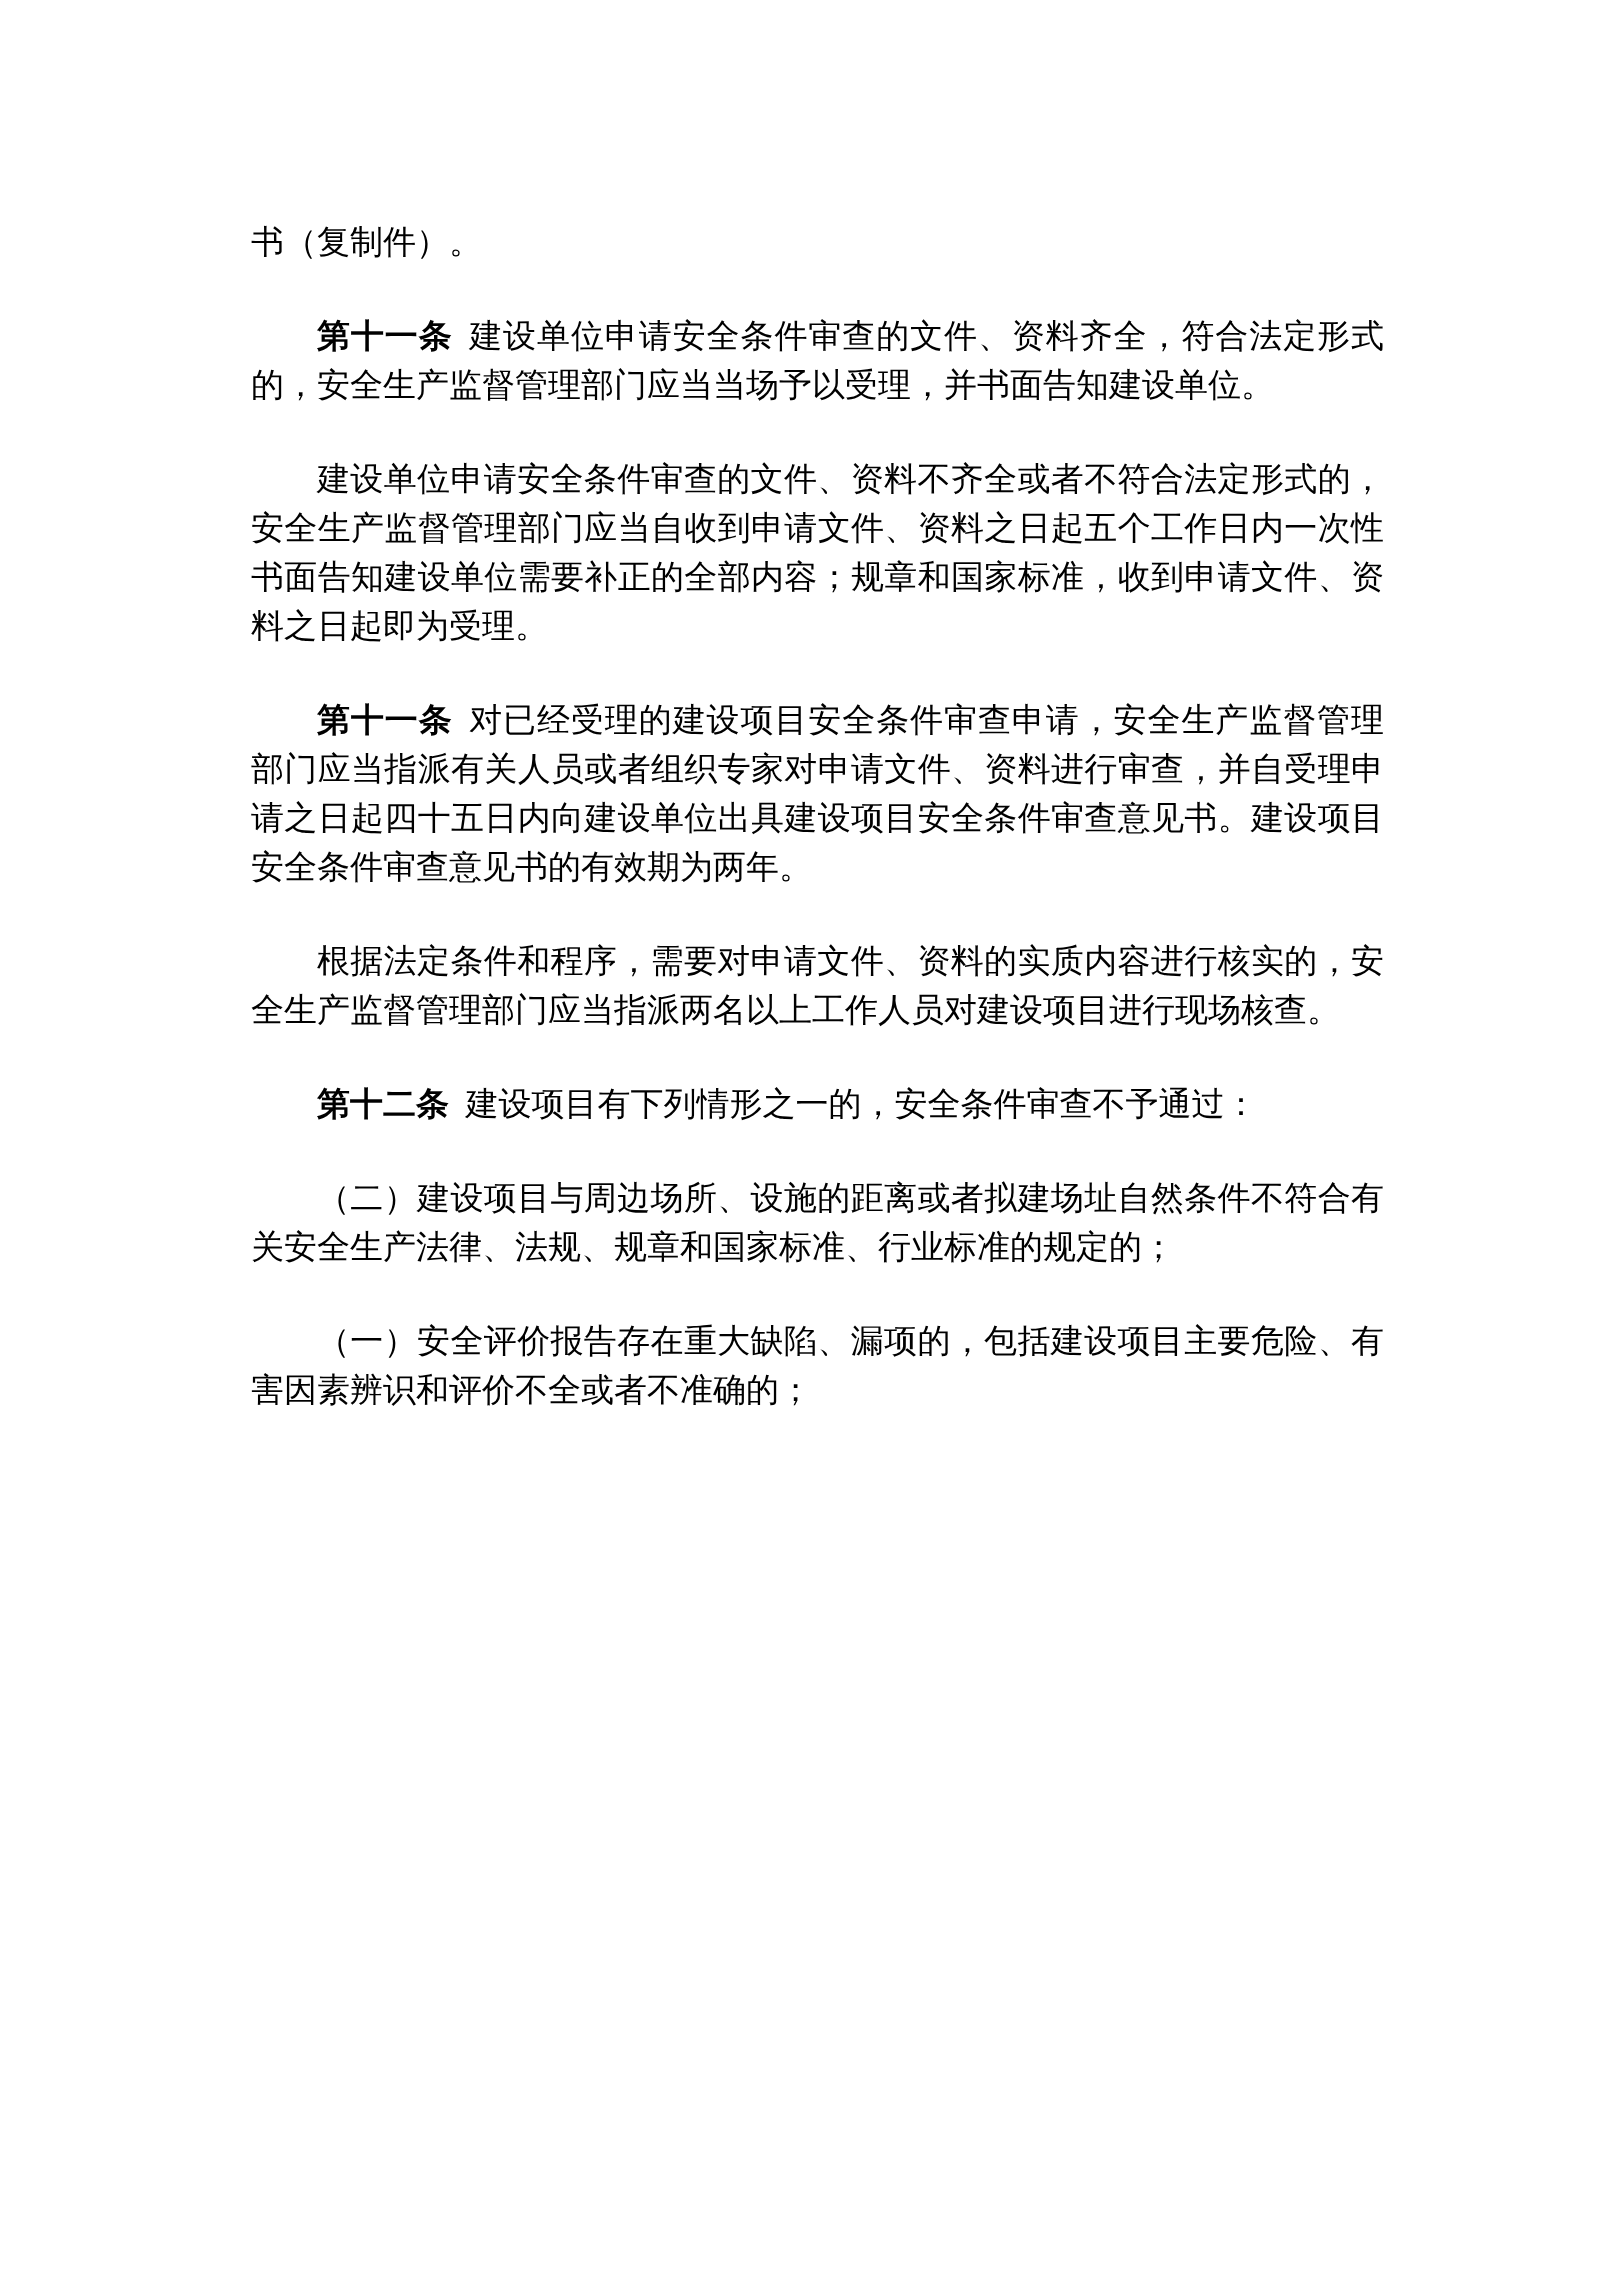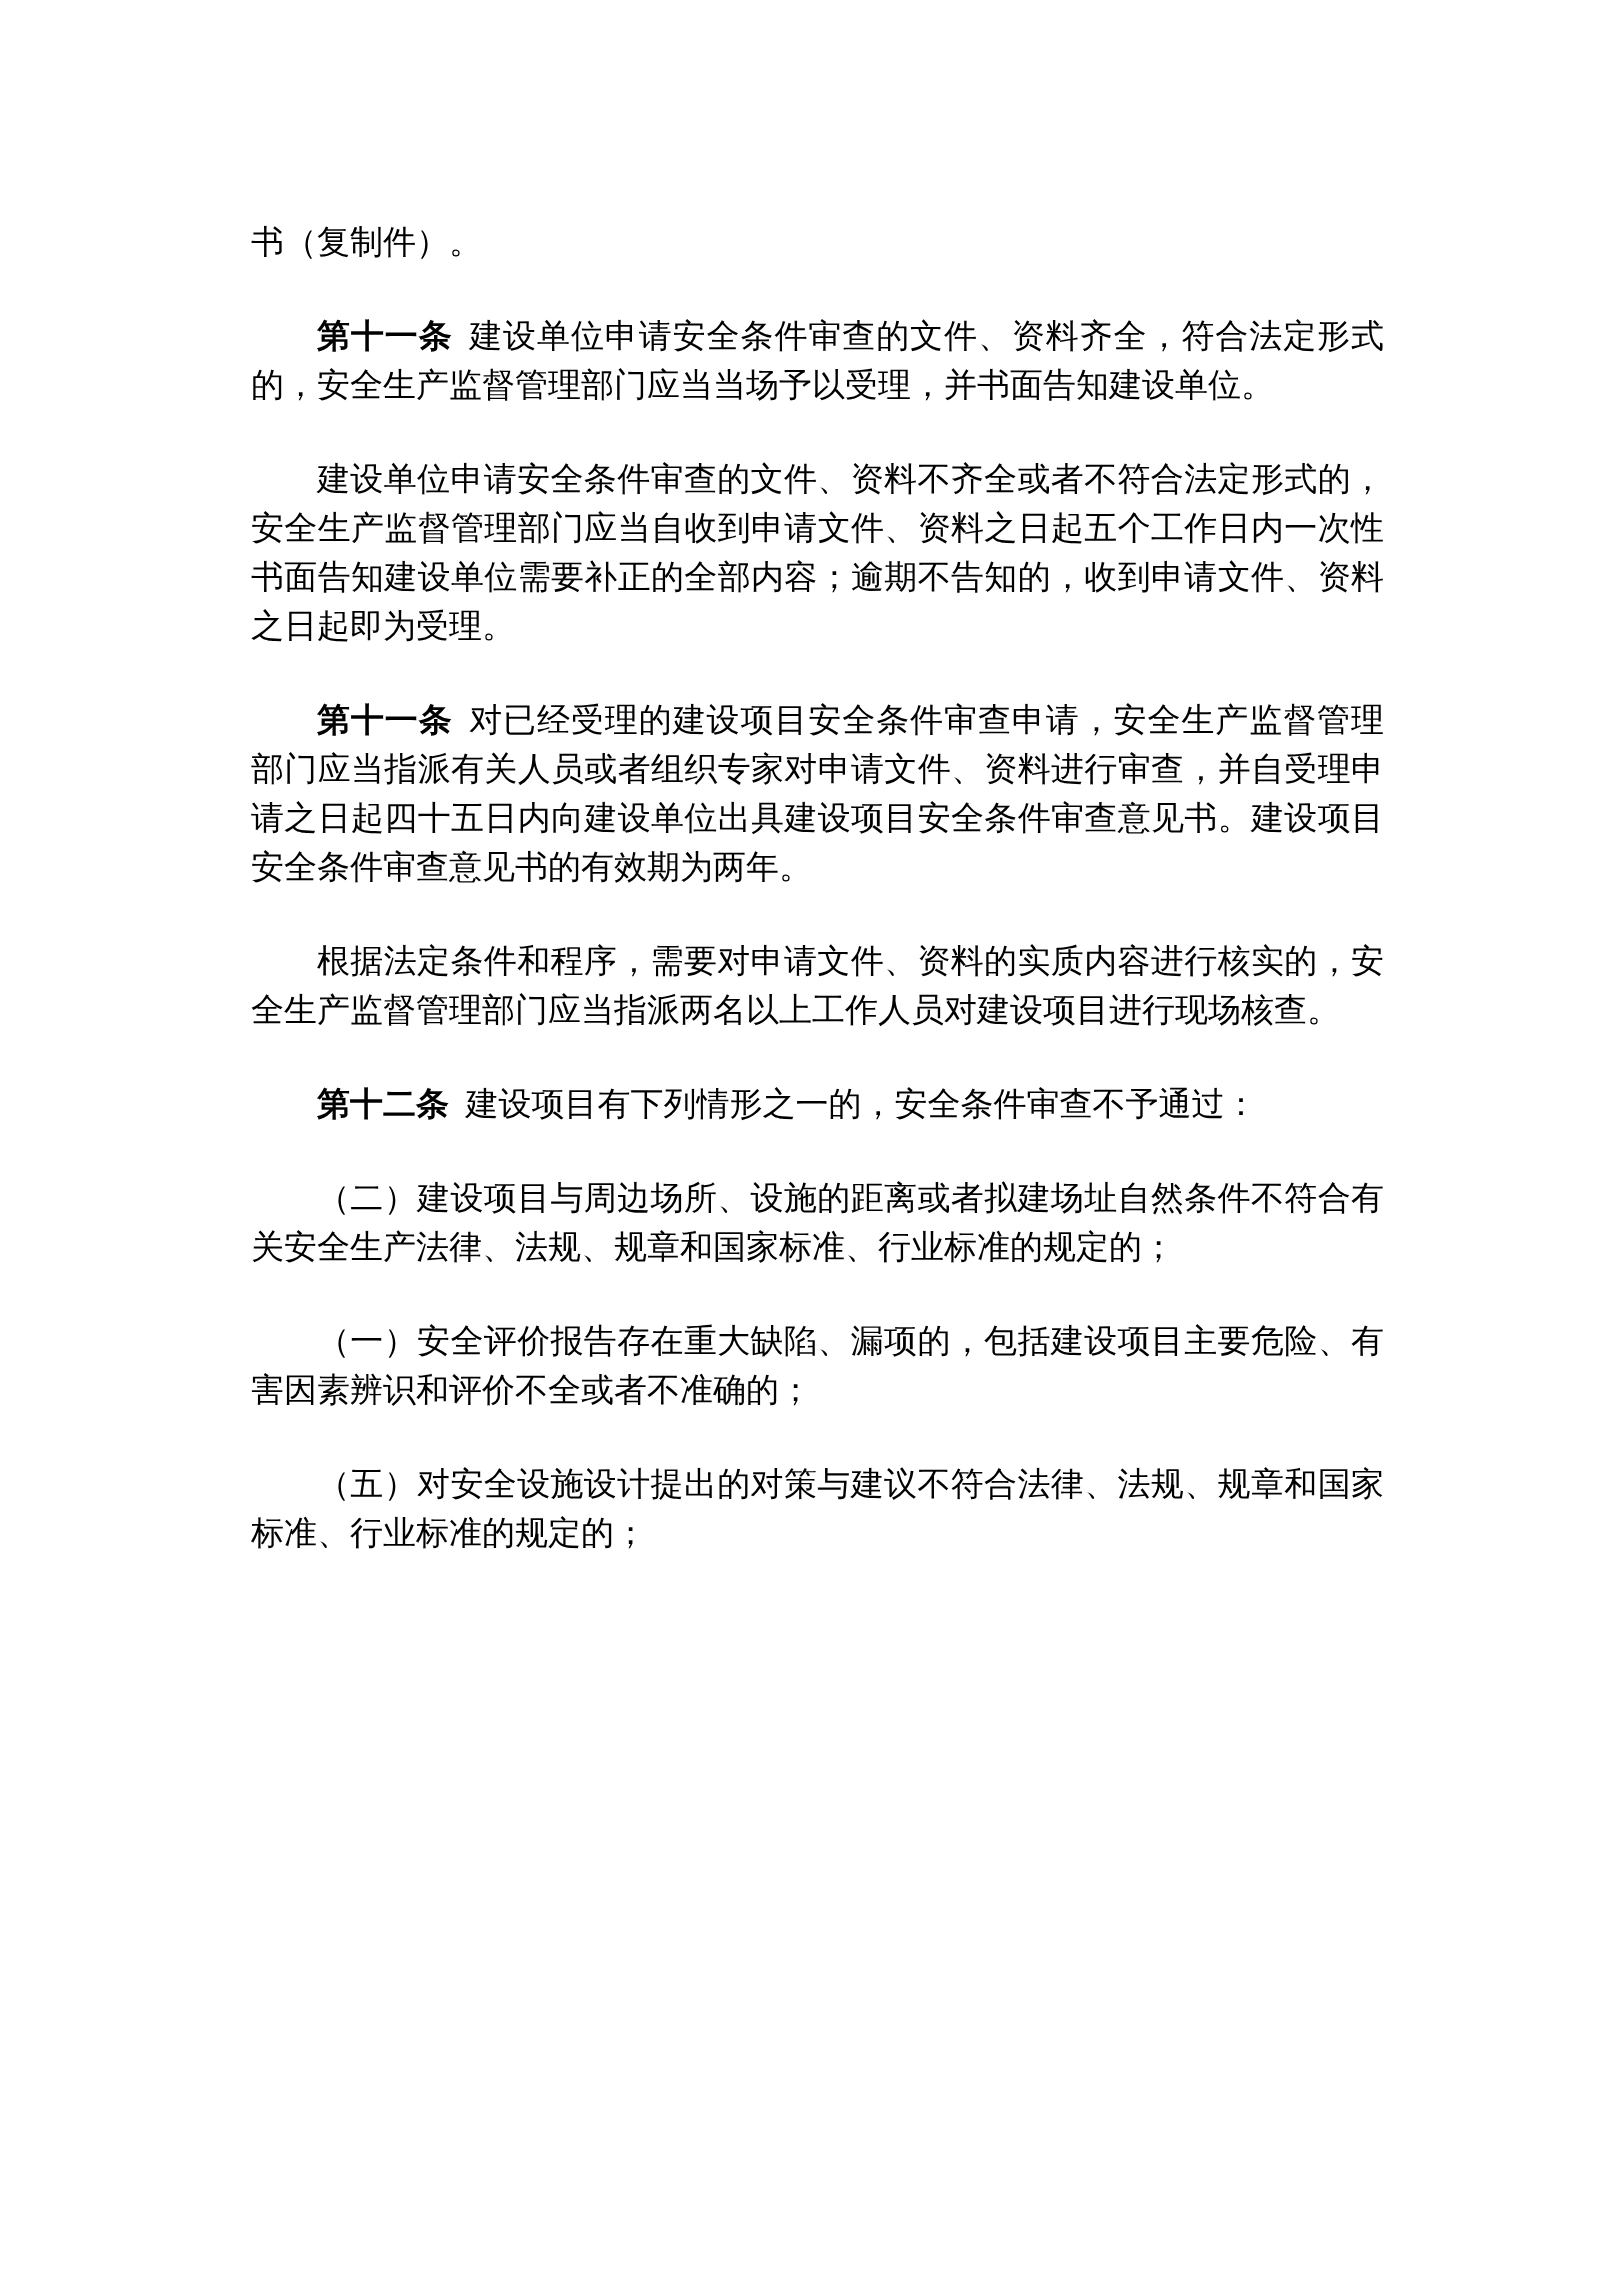--- a/index.html
+++ b/index.html
@@ -41,22 +41,21 @@
     margin-right: 0.5em;
   }
 </style>
 </head>
 <body>
 
 <div class="page">
   <div class="doc-body">
       <p><span>书（复制件）。</span></p>
       <p class="indent"><b class="lead">第十一条</b><span>建设单位申请安全条件审查的文件、资料齐全，符合法定形式的，安全生产监督管理部门应当当场予以受理，并书面告知建设单位。</span></p>
-      <p class="indent"><span>建设单位申请安全条件审查的文件、资料不齐全或者不符合法定形式的，安全生产监督管理部门应当自收到申请文件、资料之日起五个工作日内一次性书面告知建设单位需要补正的全部内容；逾期不告知的，收到申请文件、资料之日起即为受理。</span></p>
+      <p class="indent"><span>建设单位申请安全条件审查的文件、资料不齐全或者不符合法定形式的，安全生产监督管理部门应当自收到申请文件、资料之日起五个工作日内一次性书面告知建设单位需要补正的全部内容；规章和国家标准，收到申请文件、资料之日起即为受理。</span></p>
       <p class="indent"><b class="lead">第十一条</b><span>对已经受理的建设项目安全条件审查申请，安全生产监督管理部门应当指派有关人员或者组织专家对申请文件、资料进行审查，并自受理申请之日起四十五日内向建设单位出具建设项目安全条件审查意见书。建设项目安全条件审查意见书的有效期为两年。</span></p>
       <p class="indent"><span>根据法定条件和程序，需要对申请文件、资料的实质内容进行核实的，安全生产监督管理部门应当指派两名以上工作人员对建设项目进行现场核查。</span></p>
       <p class="indent"><b class="lead">第十二条</b><span>建设项目有下列情形之一的，安全条件审查不予通过：</span></p>
       <p class="indent"><span>（二）建设项目与周边场所、设施的距离或者拟建场址自然条件不符合有关安全生产法律、法规、规章和国家标准、行业标准的规定的；</span></p>
       <p class="indent"><span>（一）安全评价报告存在重大缺陷、漏项的，包括建设项目主要危险、有害因素辨识和评价不全或者不准确的；</span></p>
-      <p class="indent"><span>（五）对安全设施设计提出的对策与建议不符合法律、法规、规章和国家标准、行业标准的规定的；</span></p>
     </div>
 </div>
 
 
 </body></html>

